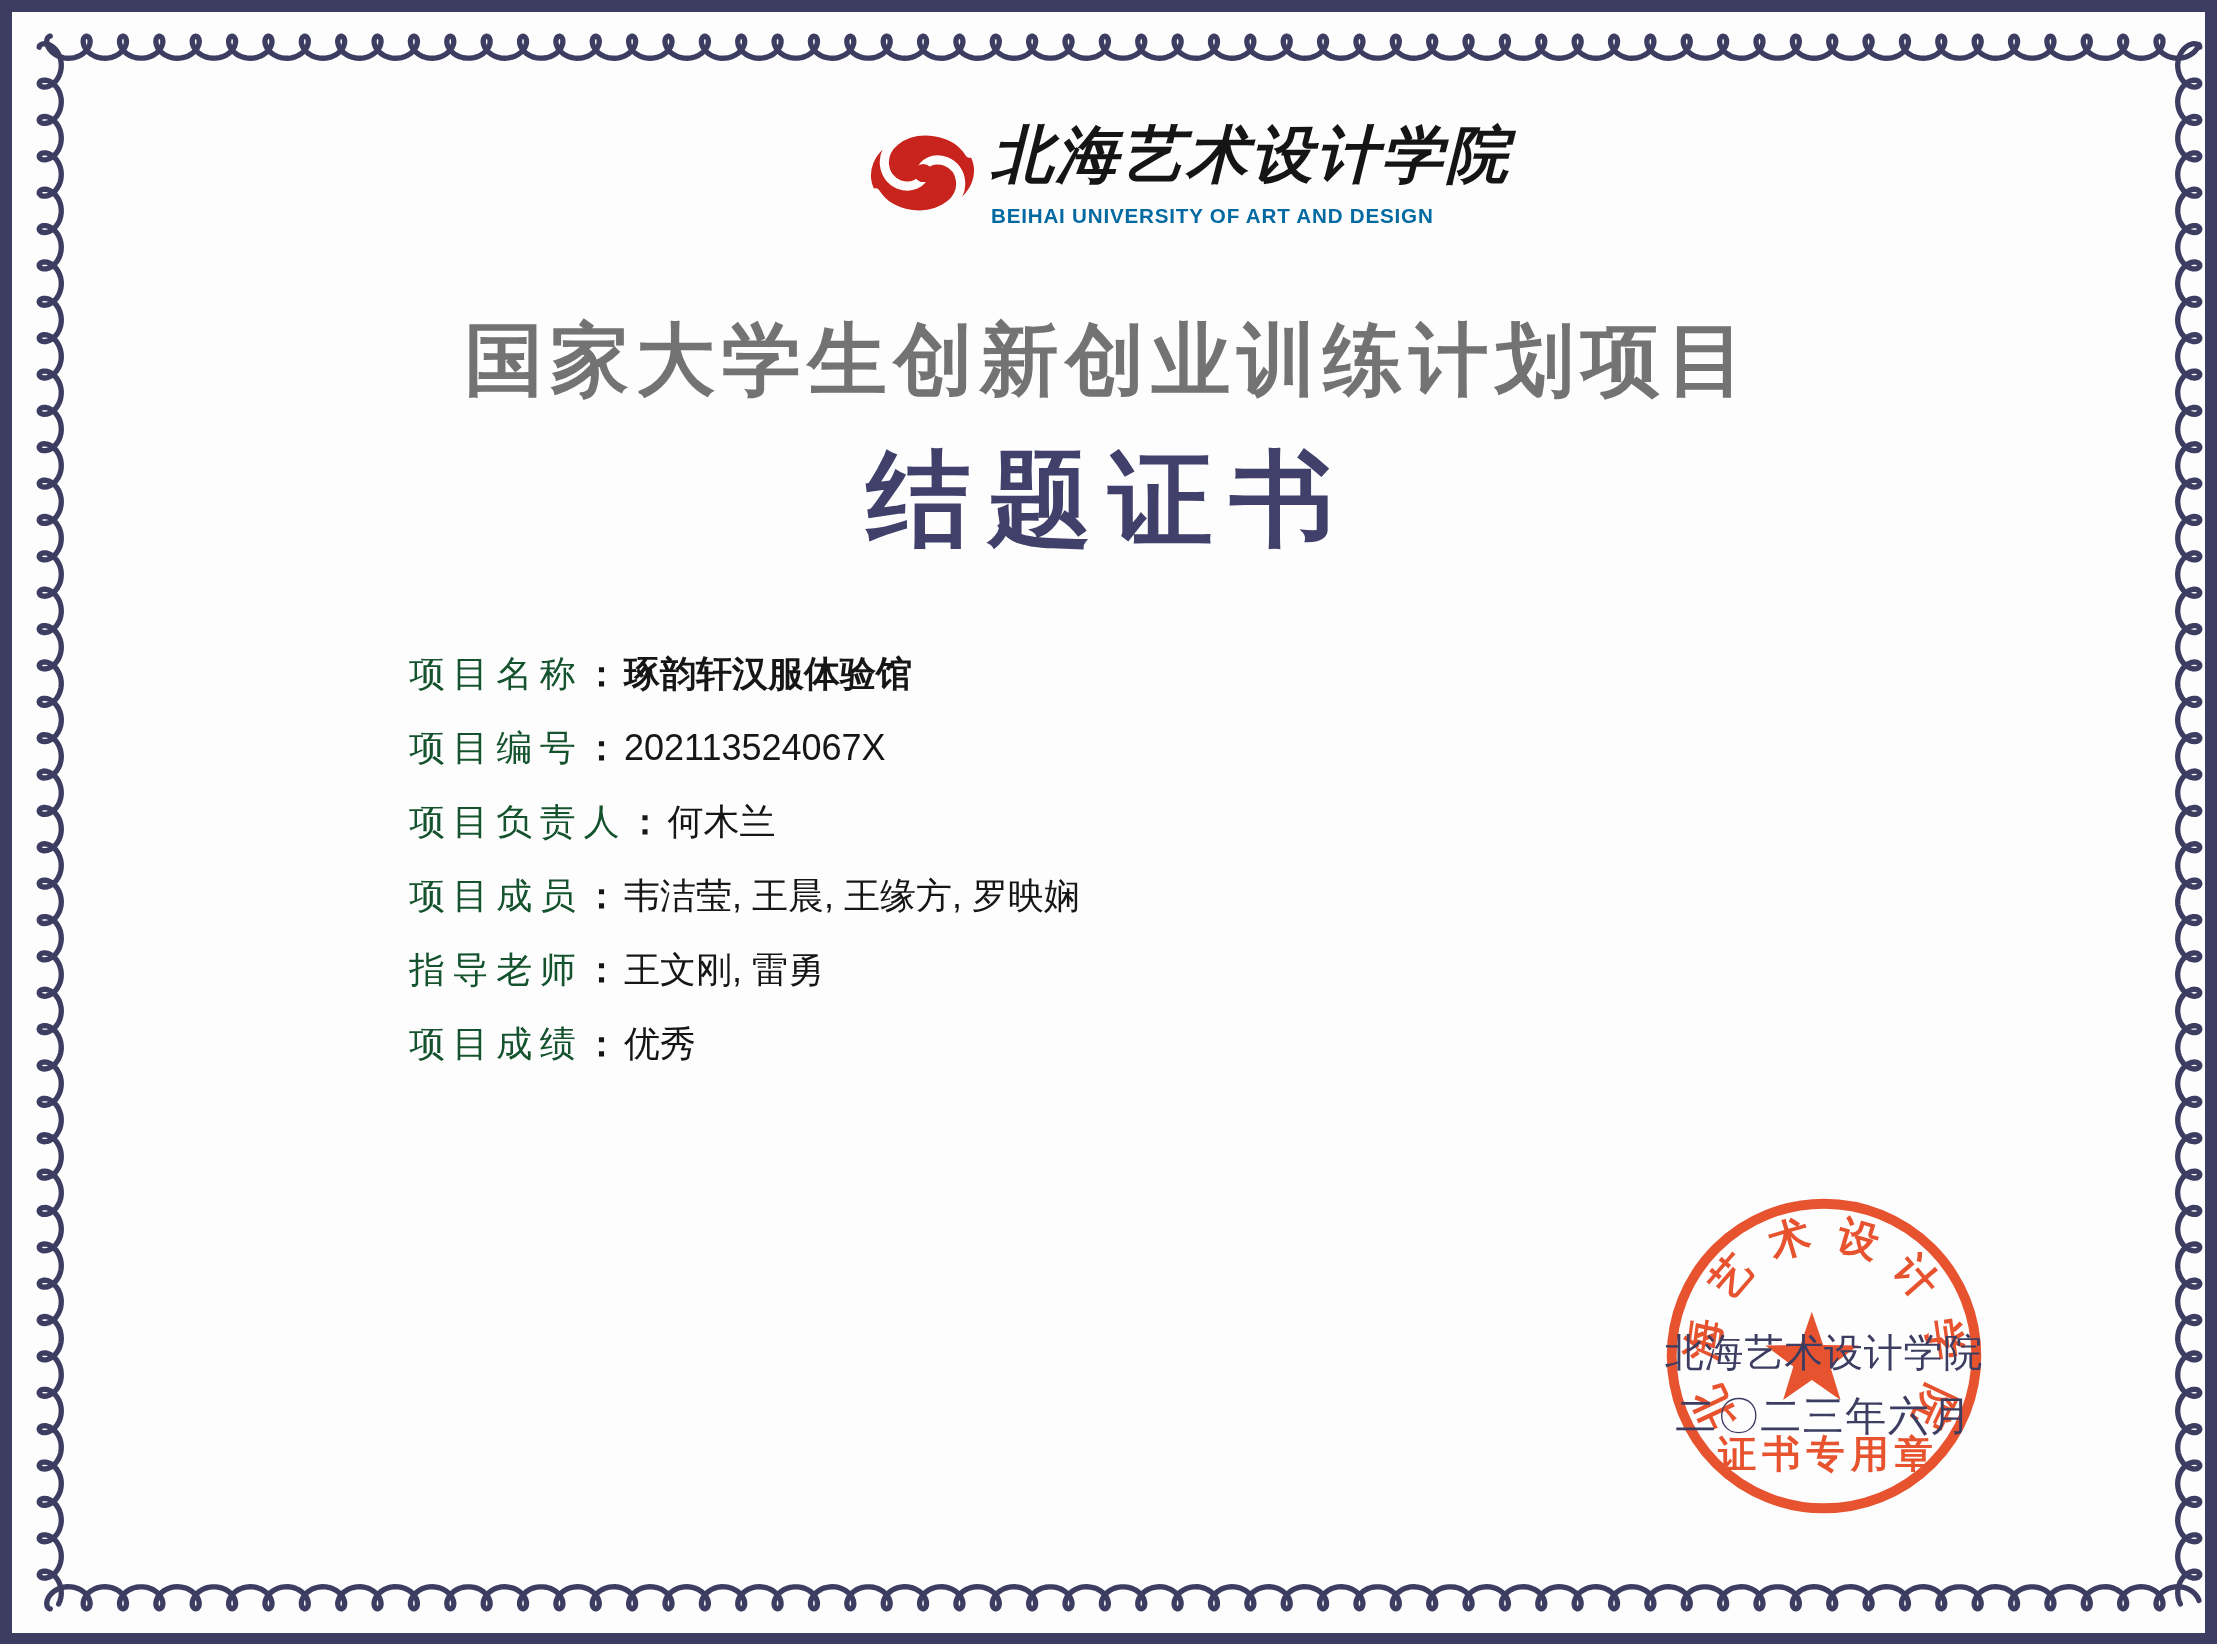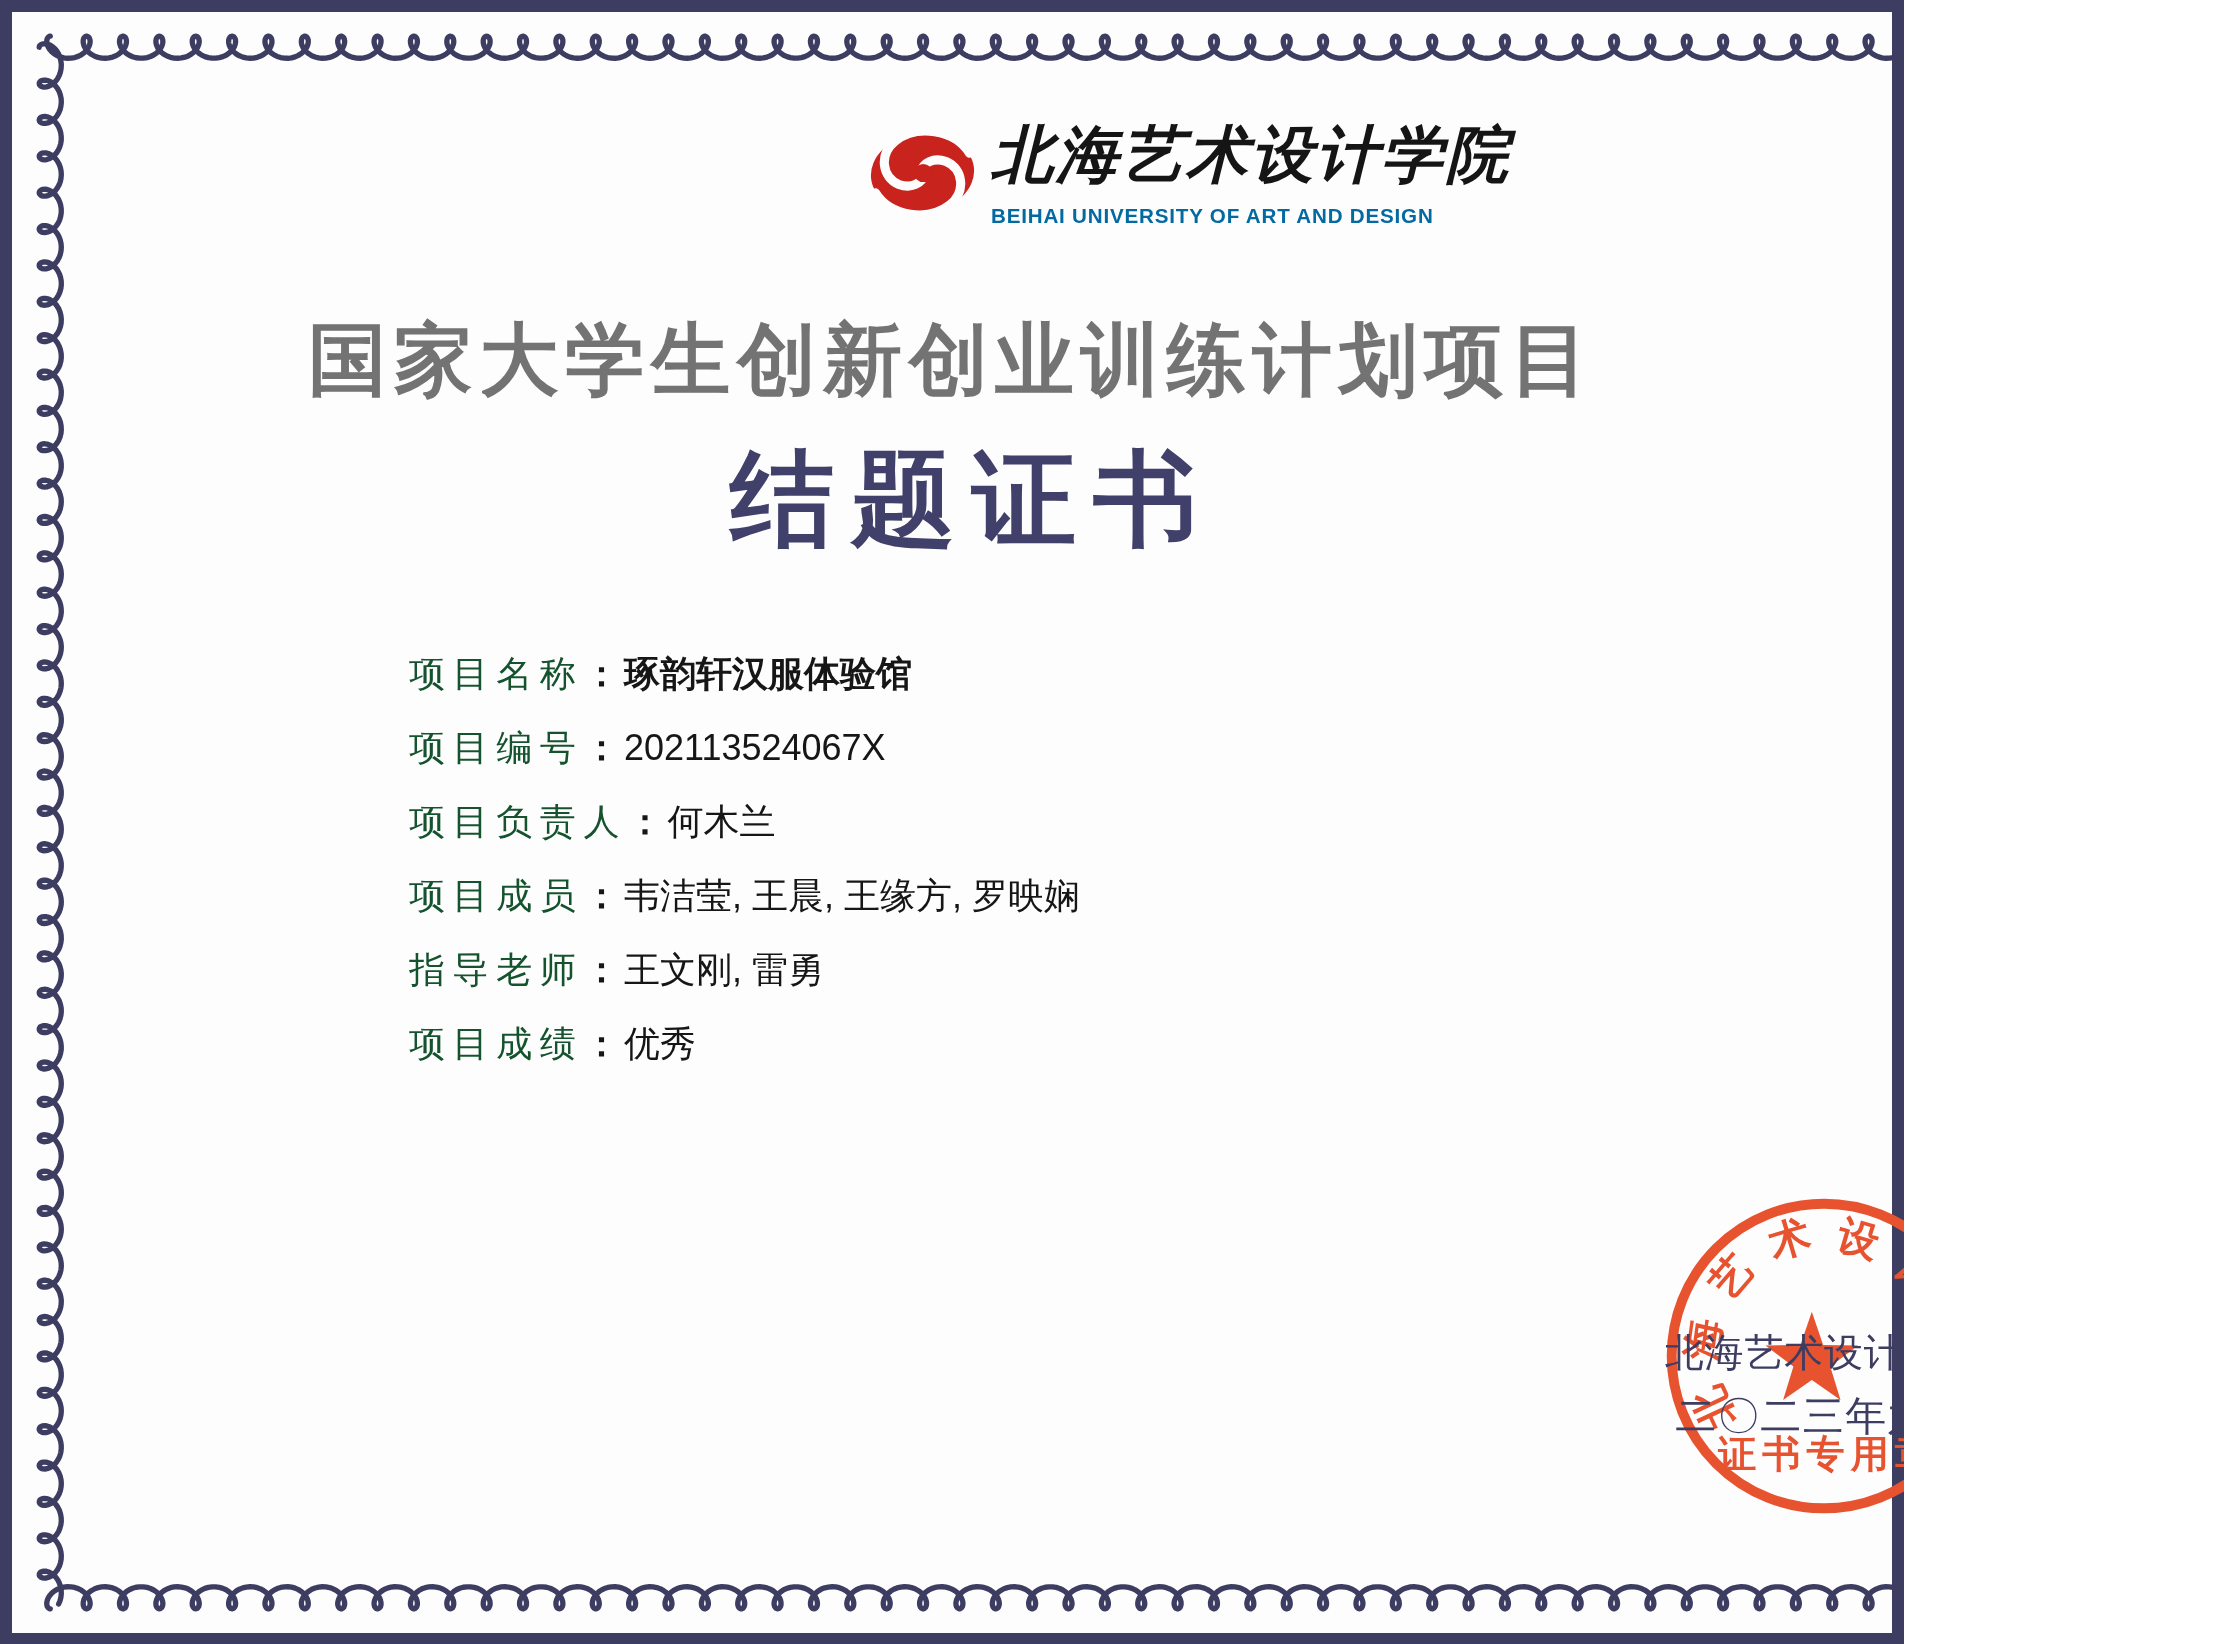--- a/index.html
+++ b/index.html
@@ -5,40 +5,40 @@
   :root{
     --navy:#3d3d62;
     --ink:#1a1a1a;
     --foot:#4b4760;
     --sealred:#e7532f;
     --logored:#c8231c;
     --sans:"Liberation Sans","DejaVu Sans",sans-serif;
     --serif:"Liberation Serif","DejaVu Serif",serif;
   }
   html,body{margin:0;padding:0;background:#fff;}
-  .page{position:relative;width:1904px;height:1645px;background:#fdfdfe;overflow:hidden;
+  .page{position:relative;width:2217px;height:1645px;background:#fdfdfe;overflow:hidden;
         font-family:var(--sans);color:var(--ink);}
   .outer-band{position:absolute;inset:0;border:12.2px solid var(--navy);pointer-events:none;}
   #chain-svg{position:absolute;left:0;top:0;width:2239px;height:1645px;}
 
   
   .logo-swirl{position:absolute;left:867px;top:128px;width:111px;height:90px;}
   .cal-name{position:absolute;left:991px;top:113px;width:533px;height:82px;
             font-family:var(--serif);font-weight:bold;font-style:italic;
             font-size:62px;letter-spacing:3px;color:#151515;white-space:nowrap;}
   .eng-name{position:absolute;left:991px;top:192px;font-family:var(--sans);
             font-weight:bold;font-size:20.6px;letter-spacing:0.8px;color:#0369a1;white-space:nowrap;margin-top:12px;}
 
   
   .main-title{position:absolute;left:0;top:308px;width:100%;text-align:center;
               font-family:var(--serif);font-weight:bold;font-size:79px;
               letter-spacing:6.9px;color:#737373;white-space:nowrap;}
   .sub-title{position:absolute;left:0;top:431px;width:100%;text-align:center;
              font-family:Liberation Sans, sans-serif;font-weight:bold;font-size:104px;
-             letter-spacing:17px;color:#40406a;white-space:nowrap;padding-left:20px;}
+             letter-spacing:17px;color:#40406a;white-space:nowrap;}
 
   
   .fields{position:absolute;left:409px;top:637px;}
   .field-row{height:74px;line-height:74px;font-size:36px;white-space:nowrap;}
   .f-label{font-weight:normal;letter-spacing:7.6px;color:#14532d;}
   .f-sep{font-weight:bold;color:#161616;margin:0 4.6px 0 0;}
   .f-value{font-weight:normal;color:#161616;}
   .f-value.bold{font-weight:bold;}
 
   .statement{position:absolute;left:409px;top:1207px;font-size:37px;font-weight:bold;

